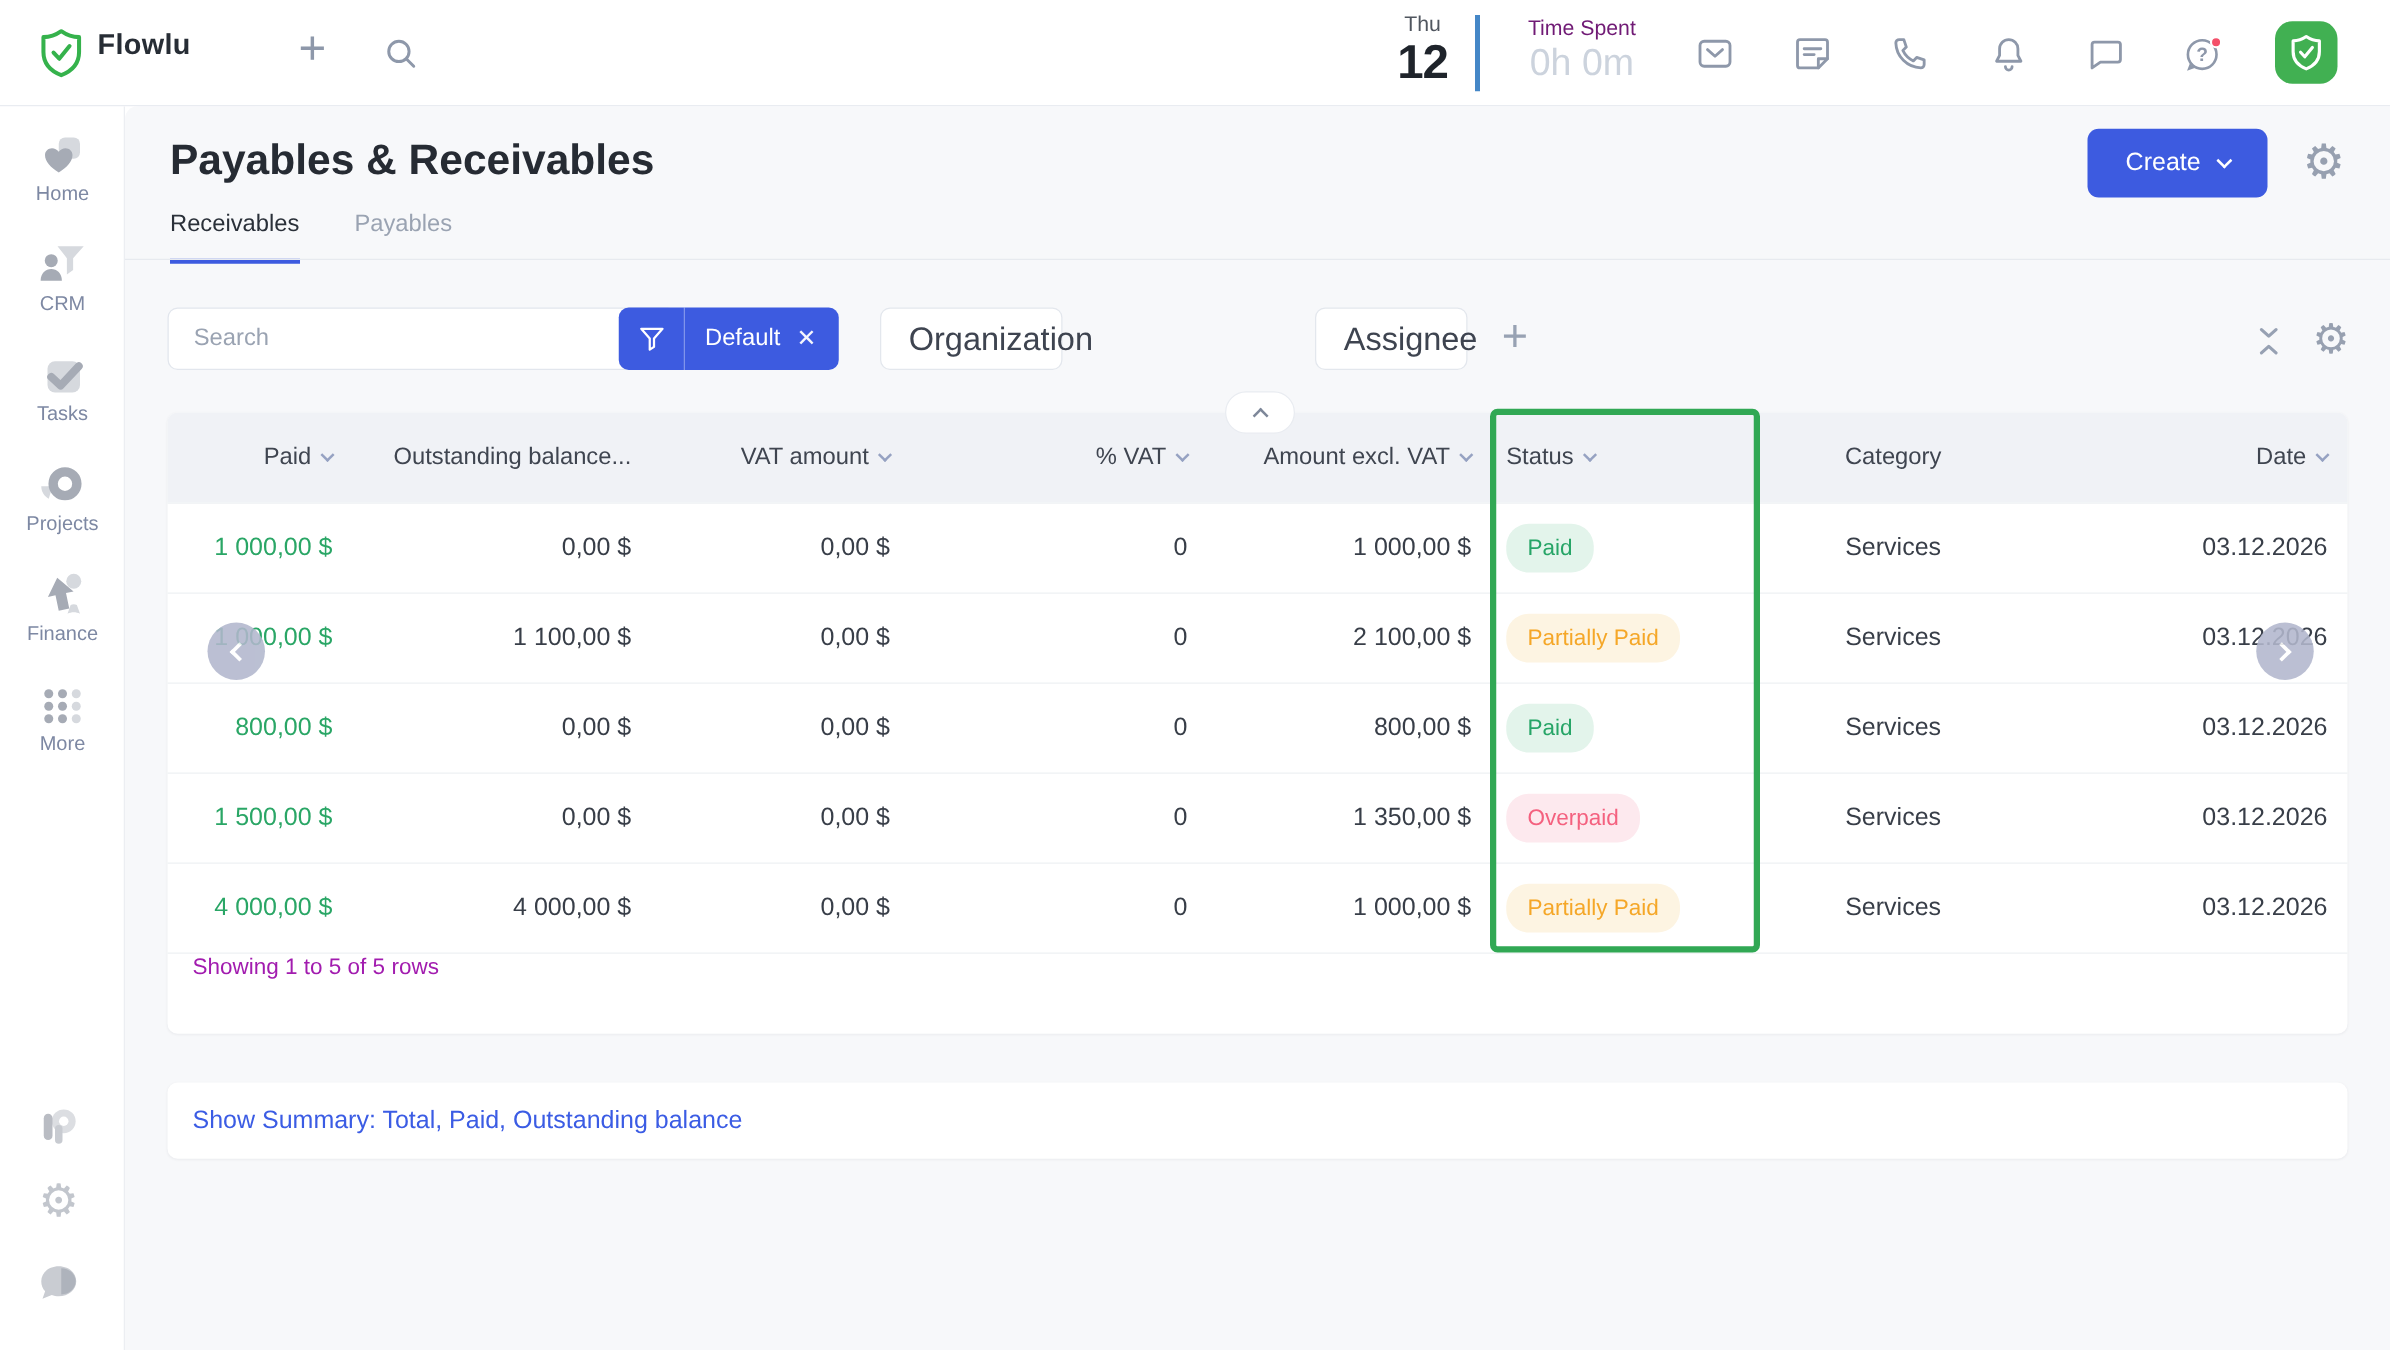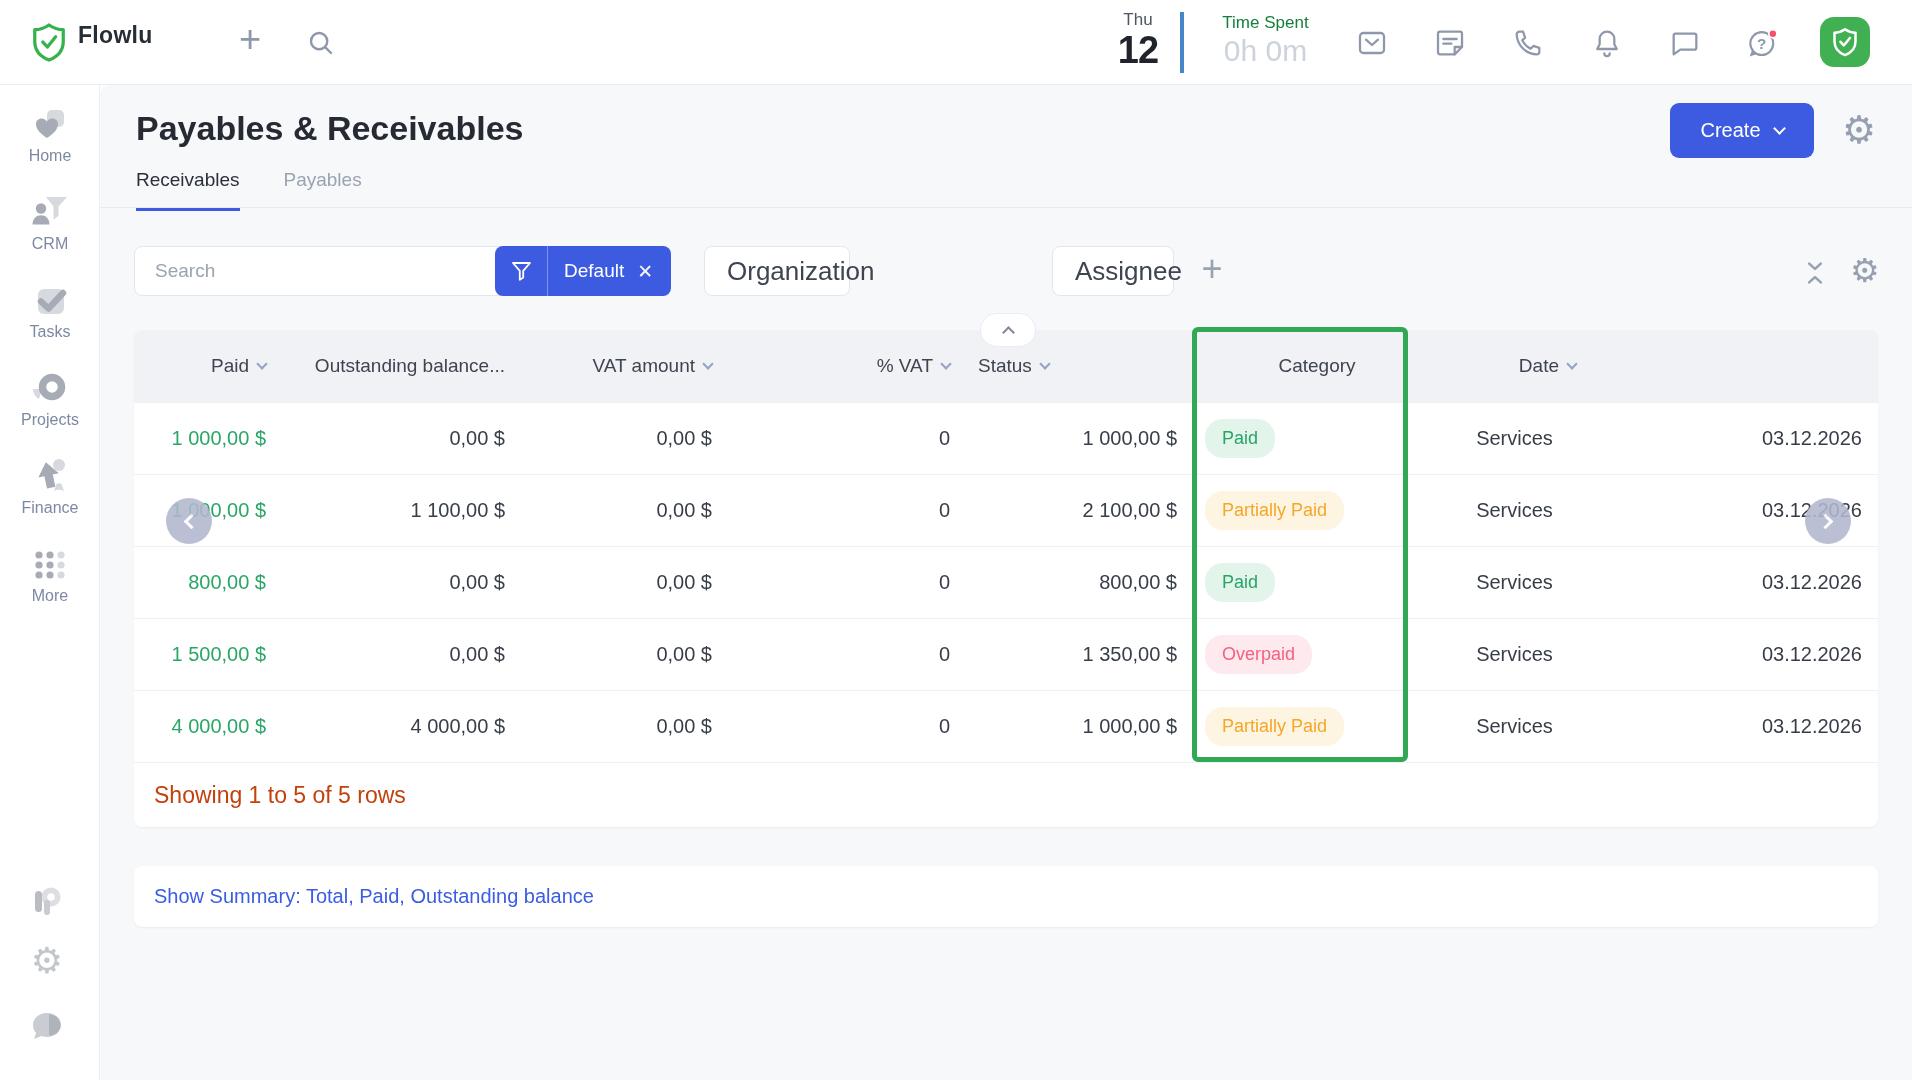--- a/index.html
+++ b/index.html
@@ -13,21 +13,21 @@
   .brand-logo { position:absolute; left:30px; top:22px; width:38px; height:42px; }
   .brand-name { position:absolute; left:78px; top:22px; font-size:23px; font-weight:600; color:#272d35; letter-spacing:.3px; }
   .tb-plus { position:absolute; left:230px; top:16px; width:40px; height:48px; font-size:38px; font-weight:300;
     color:#8e98aa; text-align:center; line-height:46px; cursor:pointer; }
   .tb-search { position:absolute; left:306px; top:28px; width:30px; height:30px; cursor:pointer; }
   .tb-date { position:absolute; left:1108px; top:10px; width:60px; text-align:center; }
   .tb-date .wd { font-size:17px; color:#50565f; }
   .tb-date .dn { font-size:38px; font-weight:600; color:#1f242b; line-height:40px; letter-spacing:-1px; }
   .tb-divider { position:absolute; left:1180px; top:12px; width:4px; height:61px; background:#4587c7; }
   .tb-timespent { position:absolute; left:1208px; top:13px; width:115px; text-align:center; }
-  .tb-timespent .lbl { font-size:17px; color:#15803d; }
+  .tb-timespent .lbl { font-size:17px; color:#701a75; }
   .tb-timespent .val { font-size:30px; color:#ccd3dd; line-height:36px; }
   .tb-icon { position:absolute; top:27px; width:32px; height:32px; cursor:pointer; }
   .tb-avatar { position:absolute; left:1820px; top:17px; width:50px; height:50px; border-radius:14px;
     background:#41b052; display:flex; align-items:center; justify-content:center; cursor:pointer; }
 
   
   .sidebar { position:absolute; left:0; top:85px; width:100px; height:995px; background:#fff;
     border-right:1px solid #eceef2; z-index:20; }
   .nav-item { position:absolute; left:0; width:100px; height:78px; display:flex; flex-direction:column;
     align-items:center; justify-content:center; cursor:pointer; }
@@ -85,22 +85,22 @@
   .num { justify-content:flex-end; padding-right:20px; }
   .cat { justify-content:center; }
   .date { justify-content:flex-end; padding-right:16px; }
   .status-cell { justify-content:flex-start; padding-left:8px; }
   .chev { display:inline-block; width:8px; height:8px; border-right:2.2px solid #96a2c2;
     border-bottom:2.2px solid #96a2c2; transform:rotate(45deg); margin-left:9px; margin-top:-4px; }
   .trow { height:72px; border-top:1px solid #eef1f4; cursor:pointer; }
   .cell { color:#383e48; font-size:20px; }
   .cell.paid { color:#2aa666; }
   .badge { display:inline-block; font-size:18px; padding:9px 17px; border-radius:18px; }
-  .tfoot { height:65px; border-top:1px solid #eef1f4; display:flex; align-items:center;
-    padding-left:20px; font-size:23px; color:#c2410c; }
+  .tfoot { height:65px; border-top:1px solid #eef1f4; display:flex; 
+    padding-left:20px; font-size:18px; color:#a21caf; }
 
   
   .hl-box { position:absolute; left:1092px; top:242px; width:216px; height:435px;
     border:5px solid #31a854; border-radius:6px; z-index:5; pointer-events:none; }
 
   
   .nav-circle { position:absolute; width:46px; height:46px; border-radius:50%; background:#b2b7cd;
     opacity:.88; z-index:7; cursor:pointer; display:flex; align-items:center; justify-content:center; }
   .nav-circle .c { width:11px; height:11px; border-right:3px solid #fff; border-bottom:3px solid #fff; }
   .left-arrow { left:66px; top:413px; }
@@ -296,20 +296,24 @@
             <span>Outstanding balance...</span>
           </div>
         <div class="th num">
             <span>VAT amount</span>
             <i class="chev"></i>
           </div>
         <div class="th num">
             <span>% VAT</span>
             <i class="chev"></i>
           </div>
+        <div class="th num">
+            <span>Amount excl. VAT</span>
+            <i class="chev"></i>
+          </div>
         <div class="th status-cell">
             <span>Status</span>
             <i class="chev"></i>
           </div>
         <div class="th cat">
             <span>Category</span>
           </div>
         <div class="th date">
             <span>Date</span>
             <i class="chev"></i>

